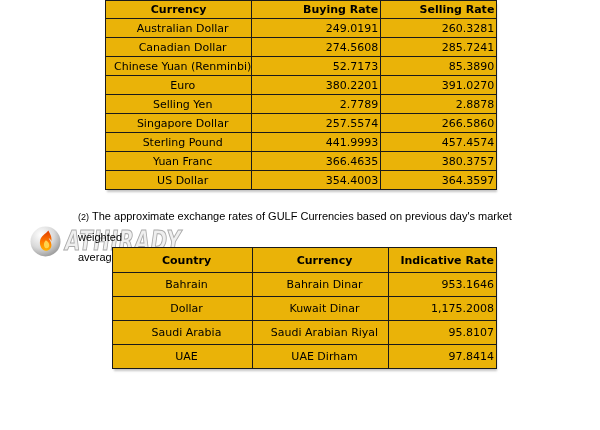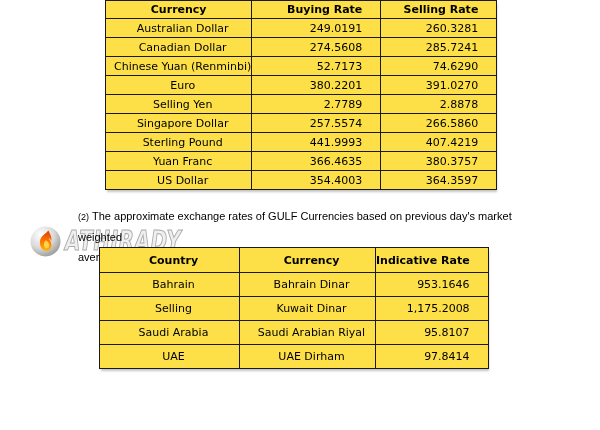--- a/index.html
+++ b/index.html
@@ -33,43 +33,43 @@
     transform-origin: left center;
     line-height: 31px;
   }
 
   
   table {
     position: absolute;
     border-collapse: collapse;
     table-layout: fixed;
     z-index: 1;
-    background: #fde047;
+    background: #eab308;
     box-shadow: 1px 3px 2px -1px rgba(150,150,150,0.55);
   }
   th, td {
     border: 1px solid #1a1a1a;
     font-size: 11px;
     padding: 0;
     overflow: hidden;
     white-space: nowrap;
     vertical-align: middle;
   }
   th { font-weight: bold; }
   .al  { text-align: center;  padding-left: 8px; }
-  .ar  { text-align: right; padding-right: 18px; }
+  .ar  { text-align: right; padding-right: 2px; }
   .ac  { text-align: center; }
 
   
   .t1 { left: 105px; top: 0px; }
   .t1 th { height: 17px; }
   .t1 td { height: 18px; }
 
   
-  .t2 { left: 99px; top: 247px; }
+  .t2 { left: 112px; top: 247px; }
   .t2 th { height: 24px; }
   .t2 td { height: 23px; }
 
   
   .note {
     position: absolute; left: 78px; top: 206px; width: 480px;
     font-family: "Liberation Sans", sans-serif;
     font-size: 11px; line-height: 20px;
     color: #000;
     z-index: 1;
@@ -125,41 +125,41 @@
       <td class="ar">260.3281</td>
     </tr>
     <tr>
       <td class="al">Canadian Dollar</td>
       <td class="ar">274.5608</td>
       <td class="ar">285.7241</td>
     </tr>
     <tr>
       <td class="al">Chinese Yuan (Renminbi)</td>
       <td class="ar">52.7173</td>
-      <td class="ar">74.6290</td>
+      <td class="ar">85.3890</td>
     </tr>
     <tr>
       <td class="al">Euro</td>
       <td class="ar">380.2201</td>
       <td class="ar">391.0270</td>
     </tr>
     <tr>
       <td class="al">Selling Yen</td>
       <td class="ar">2.7789</td>
       <td class="ar">2.8878</td>
     </tr>
     <tr>
       <td class="al">Singapore Dollar</td>
       <td class="ar">257.5574</td>
       <td class="ar">266.5860</td>
     </tr>
     <tr>
       <td class="al">Sterling Pound</td>
       <td class="ar">441.9993</td>
-      <td class="ar">407.4219</td>
+      <td class="ar">457.4574</td>
     </tr>
     <tr>
       <td class="al">Yuan Franc</td>
       <td class="ar">366.4635</td>
       <td class="ar">380.3757</td>
     </tr>
     <tr>
       <td class="al">US Dollar</td>
       <td class="ar">354.4003</td>
       <td class="ar">364.3597</td>
@@ -185,21 +185,21 @@
       <th class="ar">Indicative Rate</th>
     </tr>
   </thead>
   <tbody>
     <tr>
       <td class="al">Bahrain</td>
       <td class="al">Bahrain Dinar</td>
       <td class="ar">953.1646</td>
     </tr>
     <tr>
-      <td class="al">Selling</td>
+      <td class="al">Dollar</td>
       <td class="al">Kuwait Dinar</td>
       <td class="ar">1,175.2008</td>
     </tr>
     <tr>
       <td class="al">Saudi Arabia</td>
       <td class="al">Saudi Arabian Riyal</td>
       <td class="ar">95.8107</td>
     </tr>
     <tr>
       <td class="al">UAE</td>

